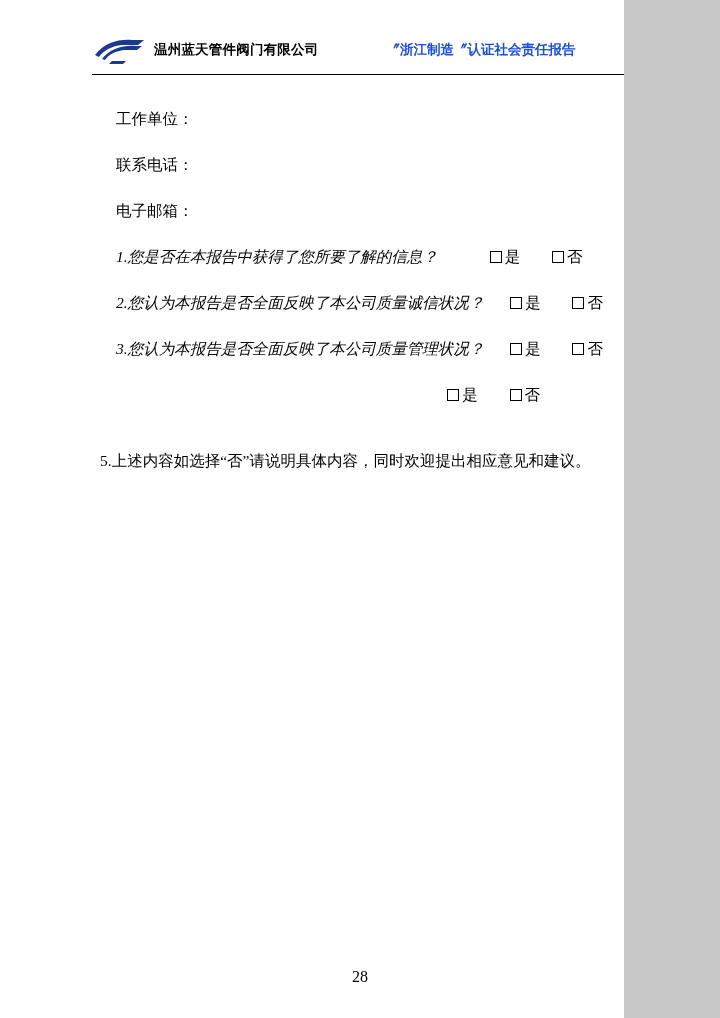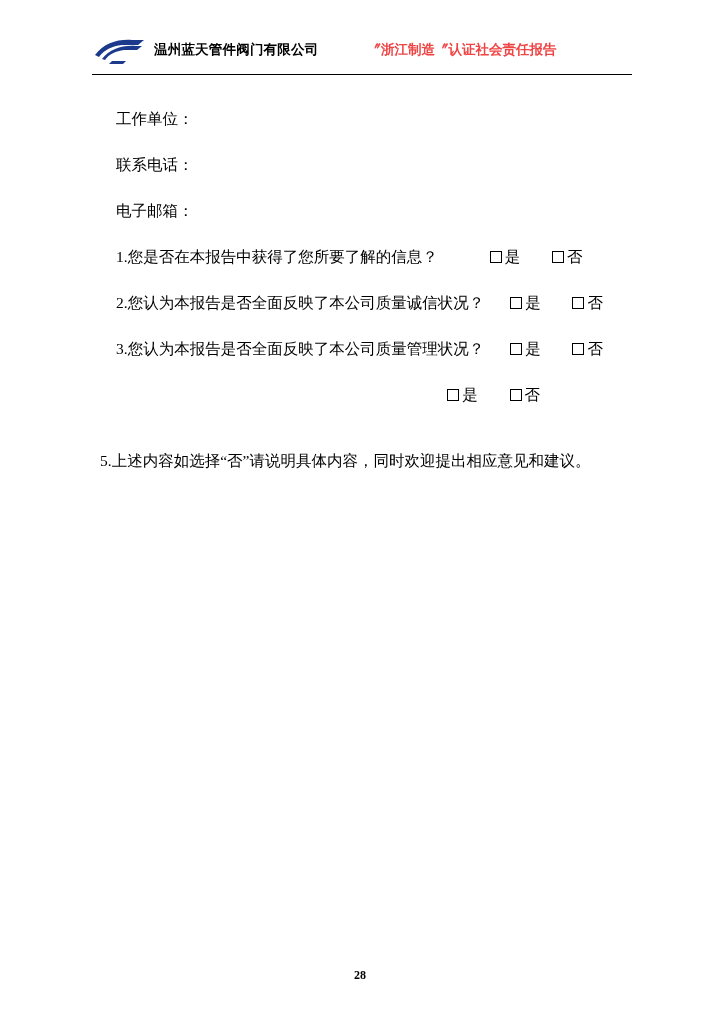--- a/index.html
+++ b/index.html
@@ -5,21 +5,21 @@
   html, body {
     margin: 0;
     padding: 0;
     background: #c8c8c8;
   }
   body {
     font-family: "Liberation Serif", "DejaVu Serif", serif;
   }
   .page {
     position: relative;
-    width: 720px;
+    width: 624px;
     height: 1018px;
     background: #ffffff;
     overflow: hidden;
     box-sizing: border-box;
   }
 
   
   .header {
     position: absolute;
     left: 92px;
@@ -43,23 +43,23 @@
     font-size: 13.5px;
     font-weight: bold;
     color: #000;
     letter-spacing: 0.2px;
     white-space: nowrap;
   }
   .header-title {
     font-family: Liberation Mono, monospace;
     font-size: 13.5px;
     font-weight: bold;
-    color: #ef4444;
-    white-space: nowrap;
-    margin-left: 49px;
+    color: #1d4ed8;
+    white-space: nowrap;
+    margin-left: 68px;
   }
   .header-rule {
     position: absolute;
     left: 0;
     top: 44px;
     width: 540px;
     border-top: 1.2px solid #000;
   }
 
   
@@ -80,20 +80,21 @@
   .field-line {
     white-space: nowrap;
   }
   .q-line {
     display: flex;
     align-items: baseline;
     white-space: nowrap;
   }
   .q-text {
     display: inline-block;
+    font-style: italic;
   }
   .opts {
     display: inline-block;
     white-space: nowrap;
   }
   .gap-lg { display: inline-block; width: 52px; }
   .gap-md { display: inline-block; width: 26px; }
   .gap-sm { display: inline-block; width: 12px; }
   .box {
     display: inline-block;
@@ -121,23 +122,22 @@
     margin-top: 36px;
   }
 
   
   .footer {
     position: absolute;
     left: 0;
     top: 968px;
     width: 720px;
     text-align: center;
-    font-size: 12px;
+    font-size: 16px;
     color: #000;
-    font-weight: bold;
   }
 </style>
 </head>
 <body>
 
 <div class="page">
 
   <div class="header">
     <div class="header-inner">
       <span class="logo">

